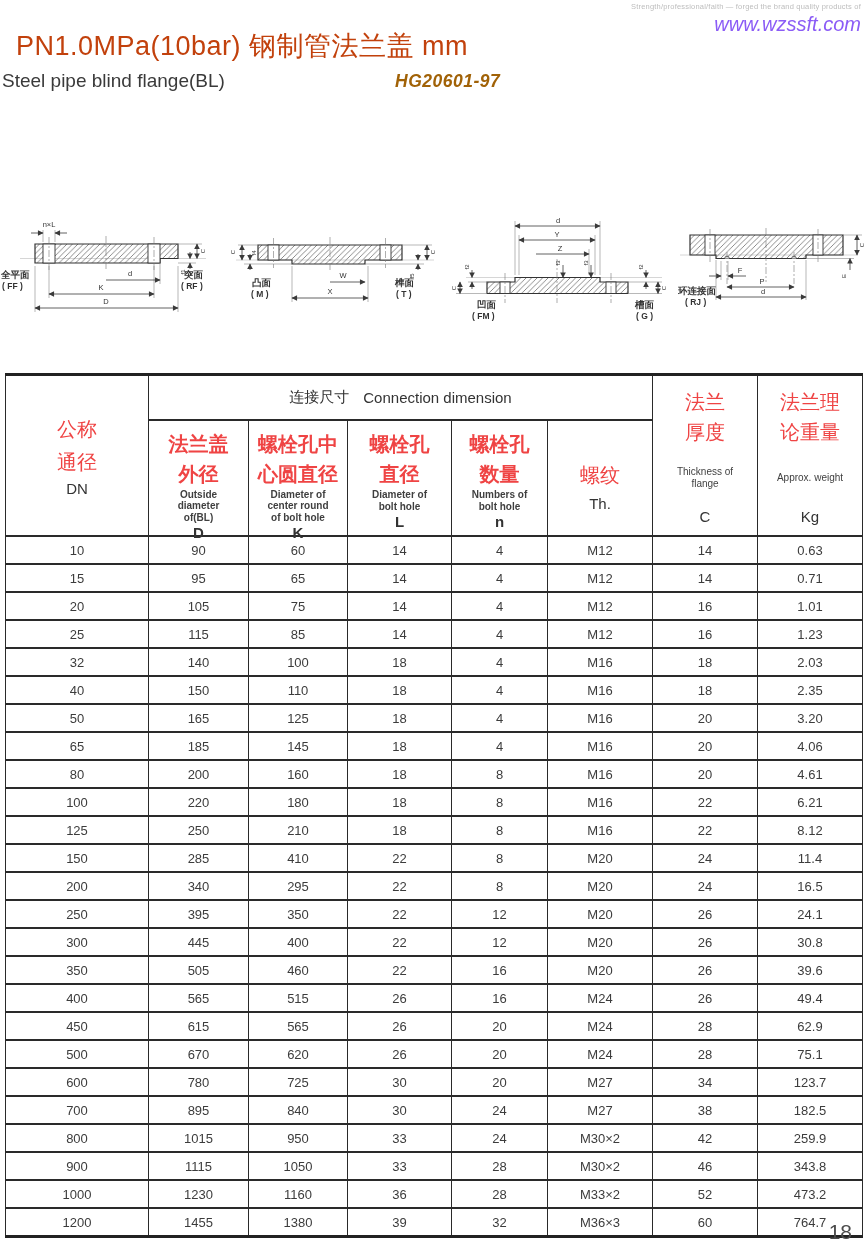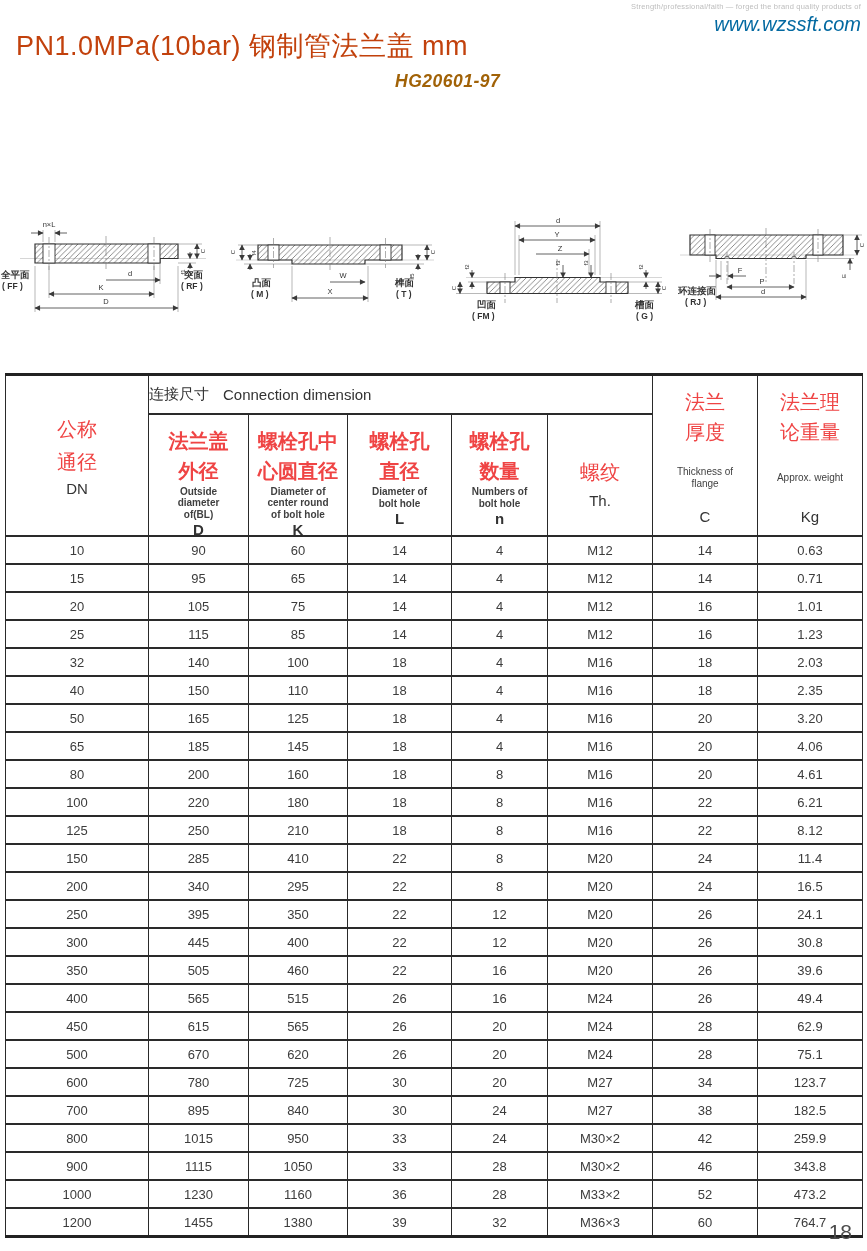--- a/index.html
+++ b/index.html
@@ -1,21 +1,21 @@
 <!DOCTYPE html>
 <html><head>
 <meta charset="utf-8">
 <style>
   html,body{margin:0;padding:0;}
   body{width:867px;height:1251px;background:#ffffff;font-family:"Liberation Sans",sans-serif;}
   .page{position:relative;width:867px;height:1251px;background:#fff;overflow:hidden;}
 
   
   .tagline{position:absolute;top:2px;right:6px;font-size:7.5px;color:#bdbdbd;letter-spacing:.2px;text-align:center;}
-  .website{position:absolute;top:13px;right:6px;font-size:20px;font-style:italic;color:#0369a1;}
+  .website{position:absolute;top:13px;right:6px;font-size:20px;font-style:italic;color:#8b5cf6;}
   .title{position:absolute;top:28px;left:16px;font-size:27px;color:#c2410c;letter-spacing:.5px;white-space:nowrap;}
   .subtitle{position:absolute;top:70px;left:2px;font-size:19px;color:#3a3a3a;}
   .standard{position:absolute;top:71px;left:395px;font-size:17.5px;font-weight:bold;font-style:italic;color:#a16207;letter-spacing:.5px;}
 
   
   .dwg{position:absolute;}
   .dwg text{fill:#333;font-family:"Liberation Sans",sans-serif;}
   .cnlab{font-size:9.5px;font-weight:bold;fill:#2e2e2e;}
   .enlab{font-size:8.5px;font-weight:bold;fill:#2e2e2e;}
   .dimt{font-size:7.5px;}
@@ -28,32 +28,33 @@
   .flange-table td{height:26px;font-size:13px;color:#3c3c3c;}
   .hc{display:flex;flex-direction:column;align-items:center;}
   .hc-span{height:138px;justify-content:space-between;padding:11px 0 10px 0;}
   .hc-dn{height:138px;justify-content:center;gap:3px;padding:0;}
   .hc-sub{height:101px;justify-content:space-between;padding:7px 0 5px 0;font-weight:bold;}
   .hc-th{height:101px;justify-content:center;gap:5px;padding-top:16px;box-sizing:border-box;}
   .cn{font-size:20px;color:#ef4444;line-height:1.5;}
   .en{font-size:10px;color:#3f3f3f;line-height:1.18;max-width:64px;}
   .en-wide{max-width:96px;}
   .sym{font-size:15px;color:#333;}
-  .gh{display:flex;justify-content:flex-start;align-items:center;gap:14px;height:35px;font-size:15px;color:#333;}
+  .gh{display:flex;justify-content:center;align-items:center;gap:14px;height:43px;font-size:15px;color:#333;}
 
   .page-number{position:absolute;top:1220px;right:15px;font-size:21px;color:#4b4b4b;}
 </style>
 </head>
 <body>
 
 <div class="page">
 
   <div class="tagline">Strength/professional/faith — forged the brand quality products of</div>
   <div class="website">www.wzssft.com</div>
   <div class="title">PN1.0MPa(10bar) 钢制管法兰盖  mm</div>
+  <div class="subtitle">Steel pipe blind flange(BL)</div>
   <div class="standard">HG20601-97</div>
 
   <svg class="dwg" style="left:0;top:212px" width="235" height="120">
     <defs>
       <pattern id="p1" patternUnits="userSpaceOnUse" width="5.5" height="5.5">
           <path d="M0,5.5 L5.5,0" stroke="#6e6e6e" stroke-width="0.8"></path>
         </pattern>
       <marker id="a1" viewBox="0 0 10 10" refX="9" refY="5" markerWidth="9" markerHeight="7" orient="auto-start-reverse">
           <path d="M0,0L10,5L0,10z" fill="#3a3a3a"></path>
         </marker>

